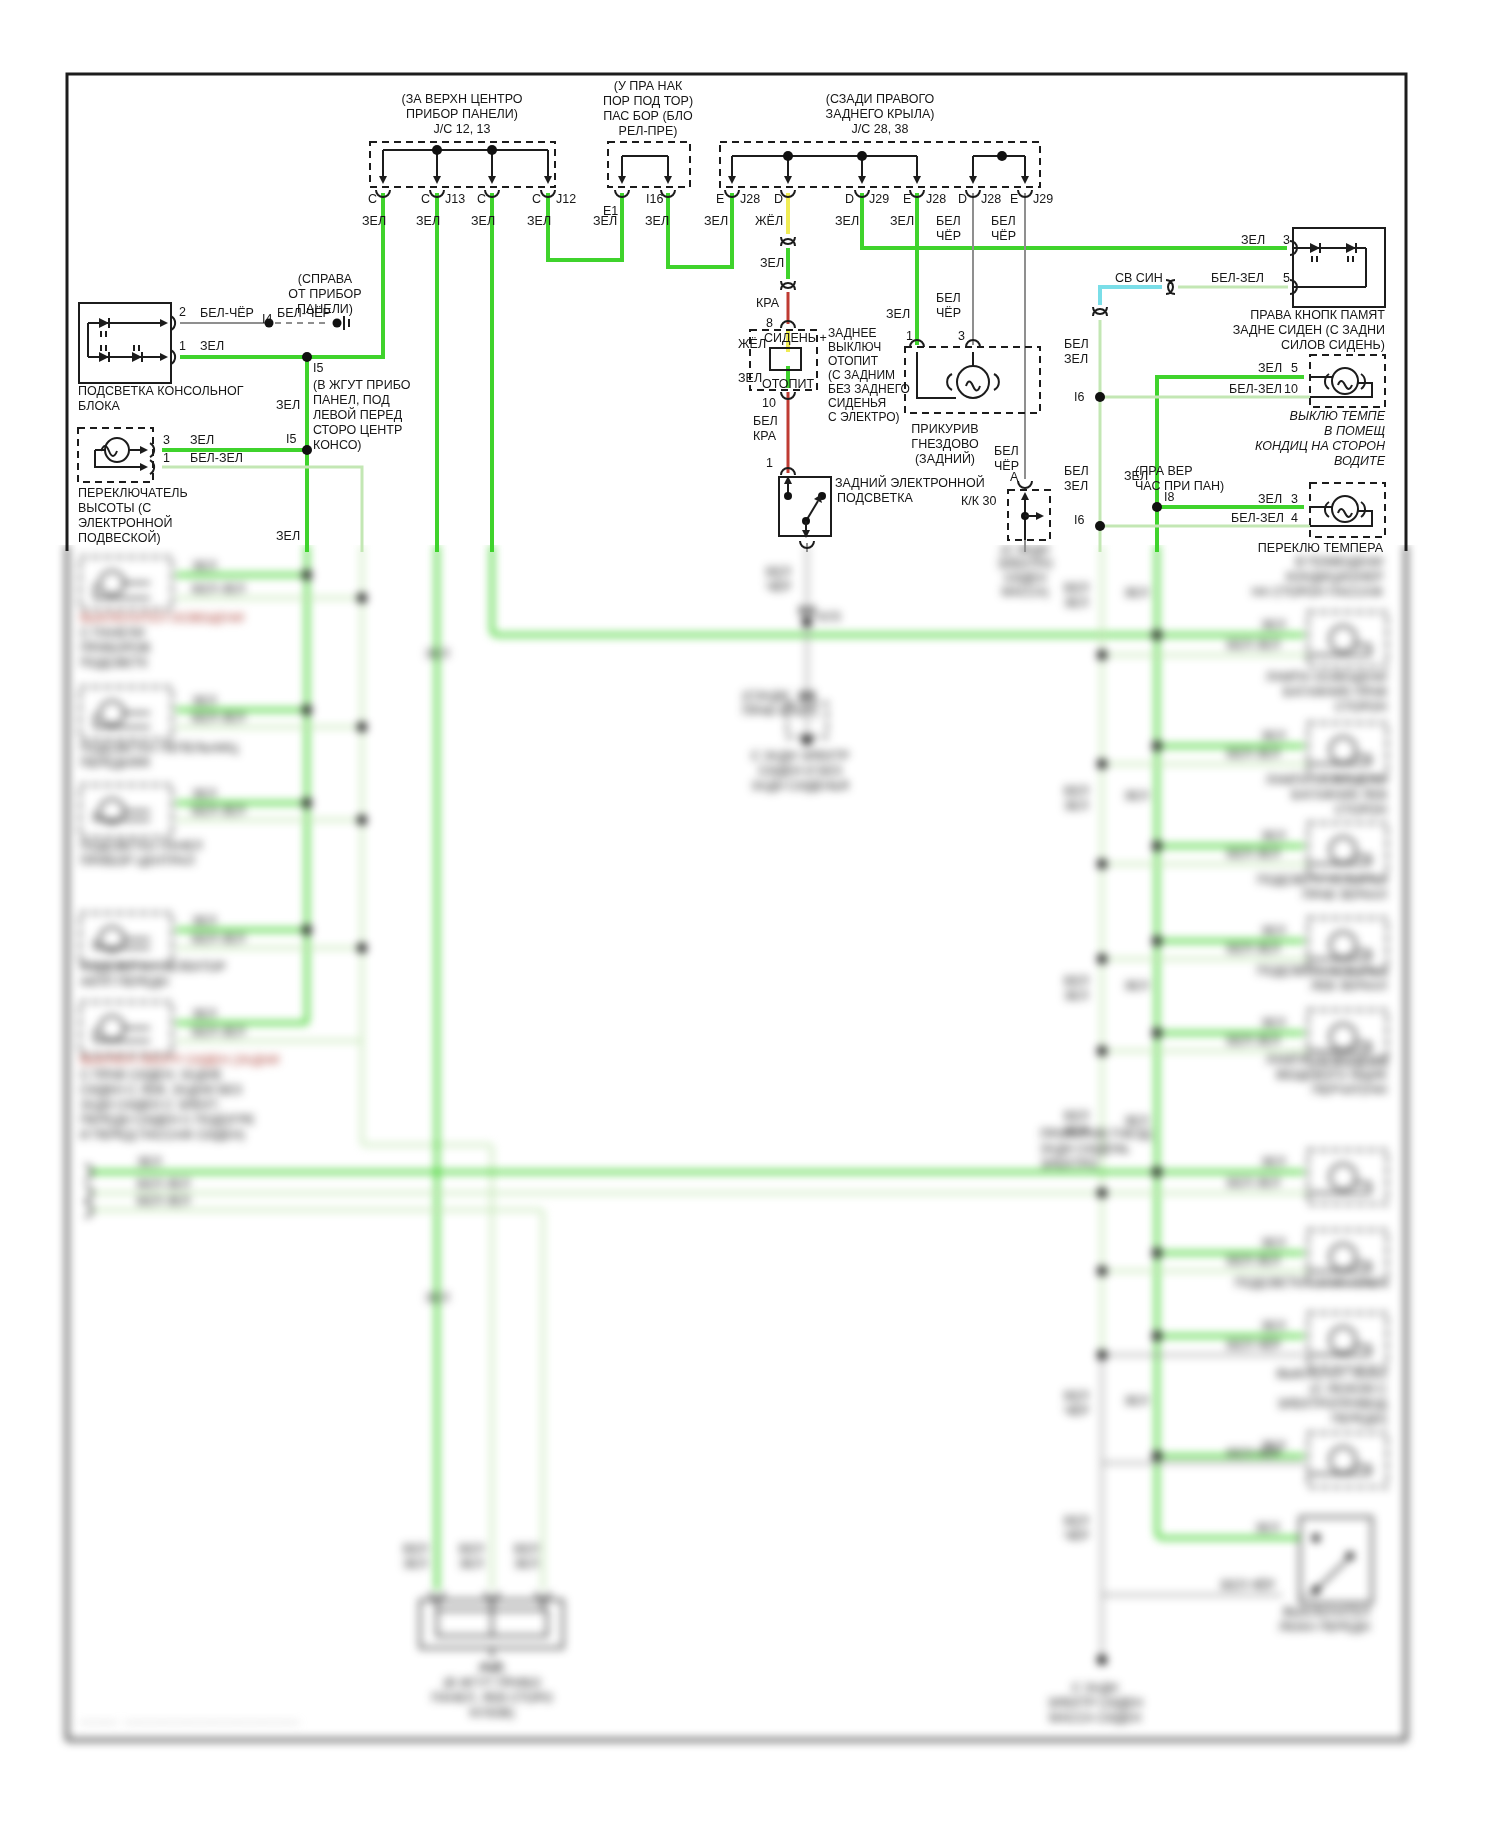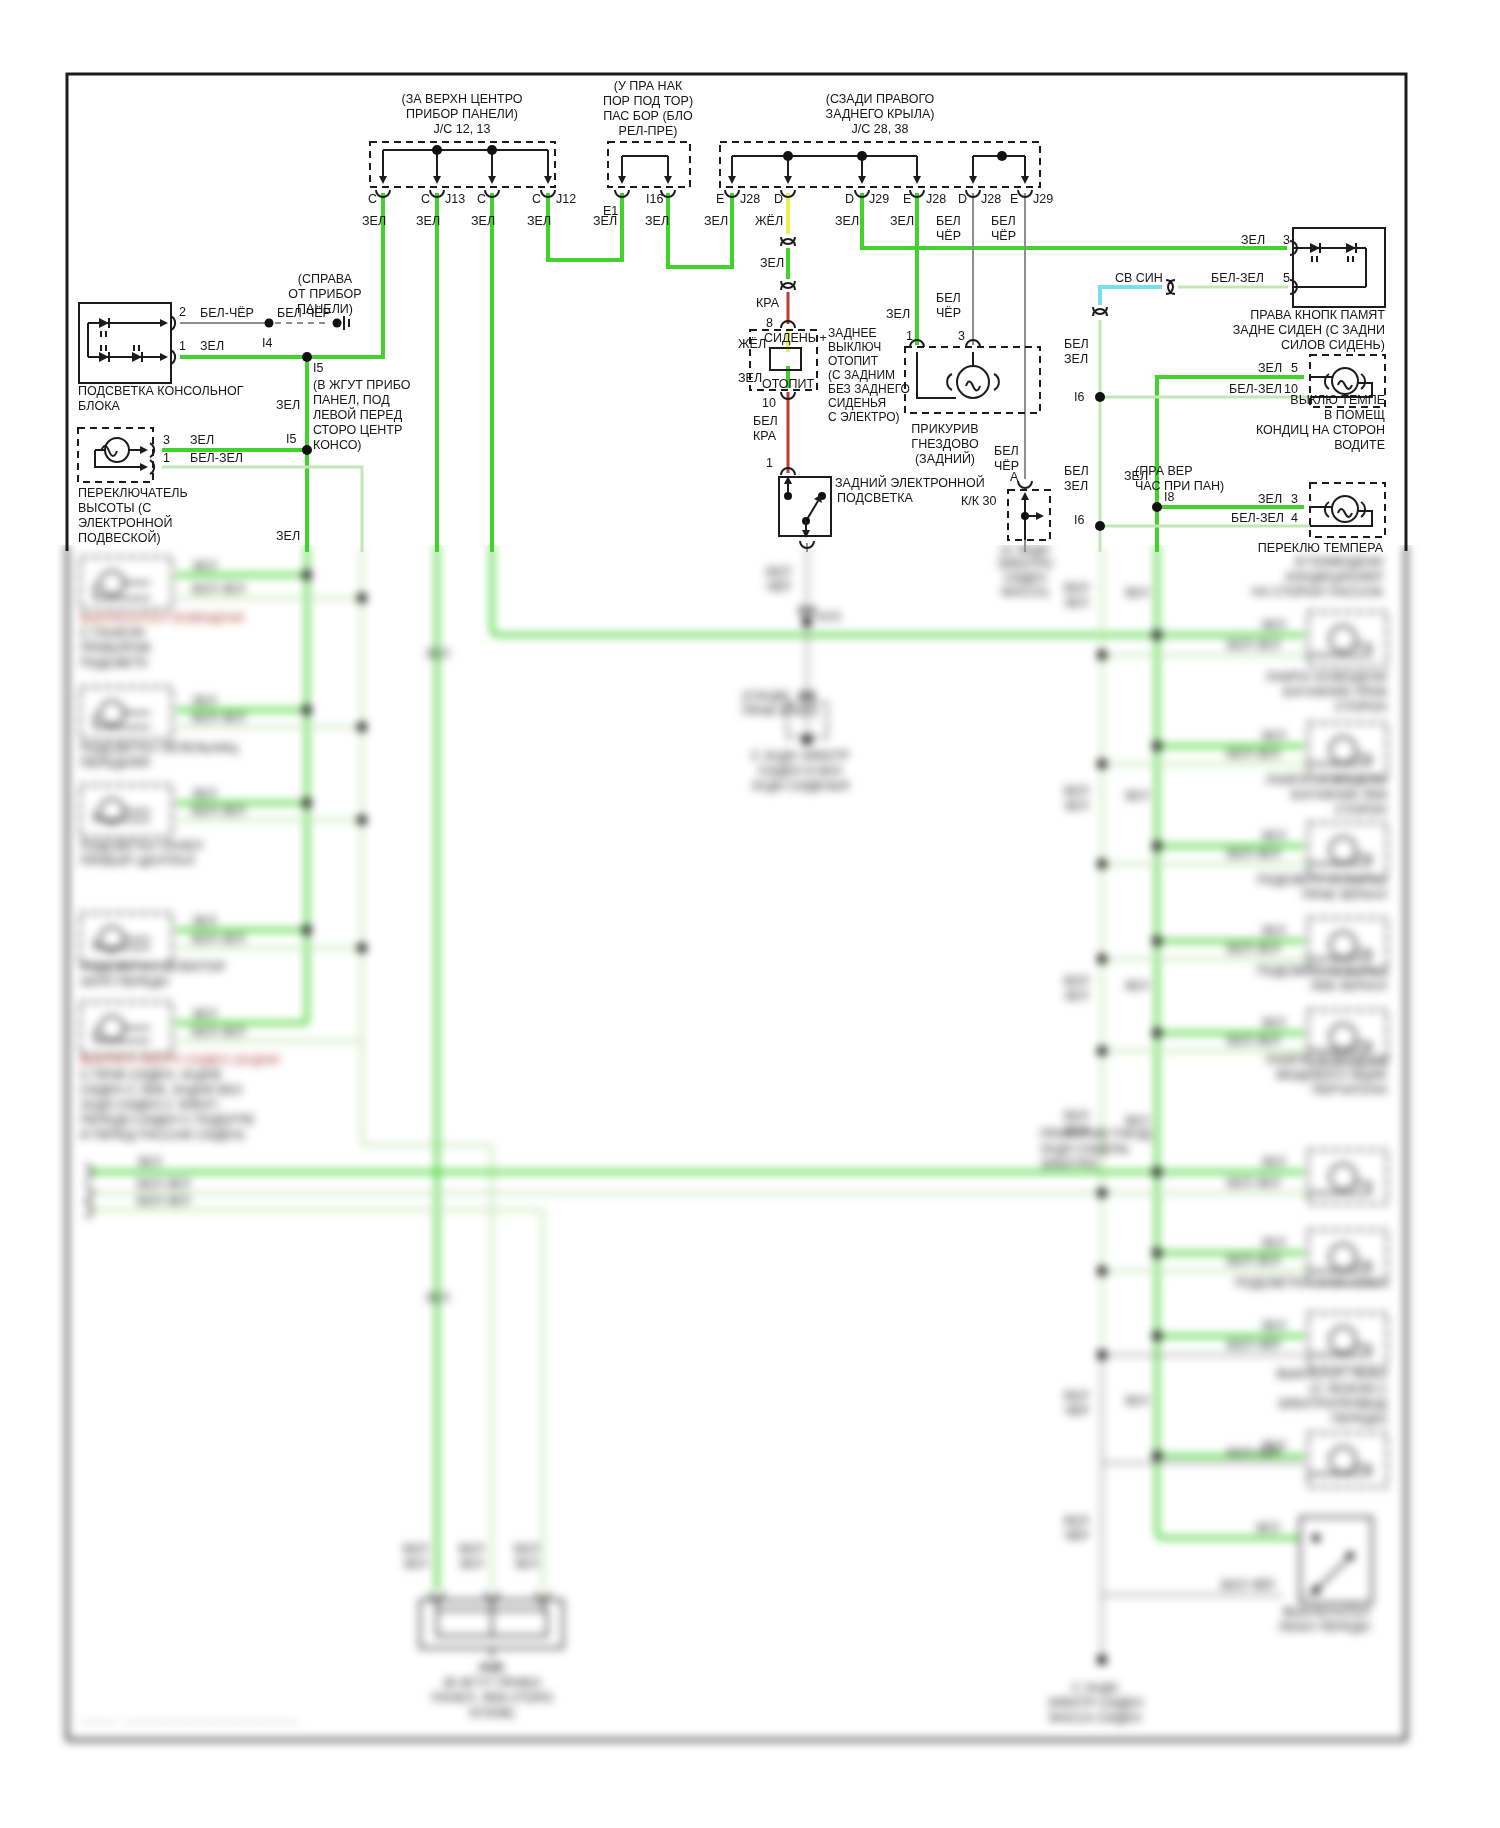--- a/index.html
+++ b/index.html
@@ -477,21 +477,21 @@
       <div class="lbl" style="left: 936px; top: 214px;">БЕЛ
 ЧЁР</div>
       <div class="lbl" style="left: 991px; top: 214px;">БЕЛ
 ЧЁР</div>
       <div class="lbl mid" style="left: 325px; top: 272px;">(СПРАВА
 ОТ ПРИБОР
 ПАНЕЛИ)</div>
       <div class="lbl" style="left: 179px; top: 305px;">2</div>
       <div class="lbl" style="left: 200px; top: 306px;">БЕЛ-ЧЁР</div>
       <div class="lbl" style="left: 277px; top: 306px;">БЕЛ-ЧЁР</div>
-      <div class="lbl" style="left: 262px; top: 336px;">I4</div>
+      <div class="lbl" style="left: 262px; top: 312px;">I4</div>
       <div class="lbl" style="left: 179px; top: 339px;">1</div>
       <div class="lbl" style="left: 200px; top: 339px;">ЗЕЛ</div>
       <div class="lbl" style="left: 78px; top: 384px;">ПОДСВЕТКА КОНСОЛЬНОГ
 БЛОКА</div>
       <div class="lbl" style="left: 313px; top: 361px;">I5</div>
       <div class="lbl" style="left: 313px; top: 378px;">(В ЖГУТ ПРИБО
 ПАНЕЛ, ПОД
 ЛЕВОЙ ПЕРЕД
 СТОРО ЦЕНТР
 КОНСО)</div>
@@ -546,21 +546,21 @@
       <div class="lbl end" style="left: 1385px; top: 308px;">ПРАВА КНОПК ПАМЯТ
 ЗАДНЕ СИДЕН (С ЗАДНИ
 СИЛОВ СИДЕНЬ)</div>
       <div class="lbl" style="left: 1064px; top: 337px;">БЕЛ
 ЗЕЛ</div>
       <div class="lbl" style="left: 1074px; top: 390px;">I6</div>
       <div class="lbl" style="left: 1258px; top: 361px;">ЗЕЛ</div>
       <div class="lbl" style="left: 1291px; top: 361px;">5</div>
       <div class="lbl" style="left: 1229px; top: 382px;">БЕЛ-ЗЕЛ</div>
       <div class="lbl" style="left: 1284px; top: 382px;">10</div>
-      <div class="lbl end" style="left: 1385px; top: 393px;">ВЫКЛЮ ТЕМПЕ
+      <div class="lbl end" style="left: 1385px; top: 409px; font-style: italic;">ВЫКЛЮ ТЕМПЕ
 В ПОМЕЩ
 КОНДИЦ НА СТОРОН
 ВОДИТЕ</div>
       <div class="lbl" style="left: 1064px; top: 464px;">БЕЛ
 ЗЕЛ</div>
       <div class="lbl" style="left: 1124px; top: 469px;">ЗЕЛ</div>
       <div class="lbl" style="left: 1135px; top: 464px;">(ПРА ВЕР
 ЧАС ПРИ ПАН)</div>
       <div class="lbl" style="left: 1164px; top: 490px;">I8</div>
       <div class="lbl" style="left: 1258px; top: 492px;">ЗЕЛ</div>

